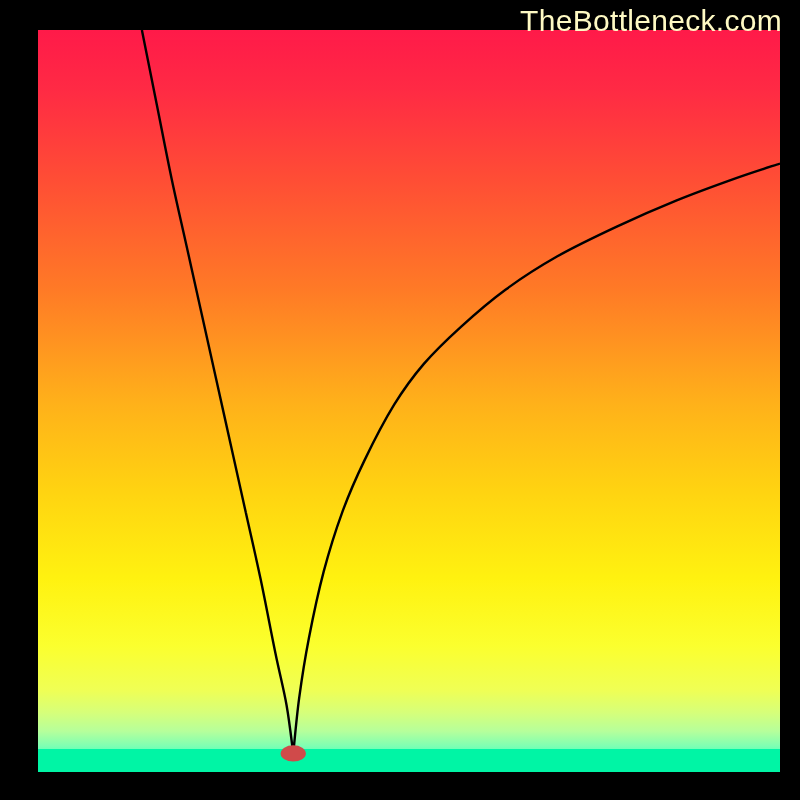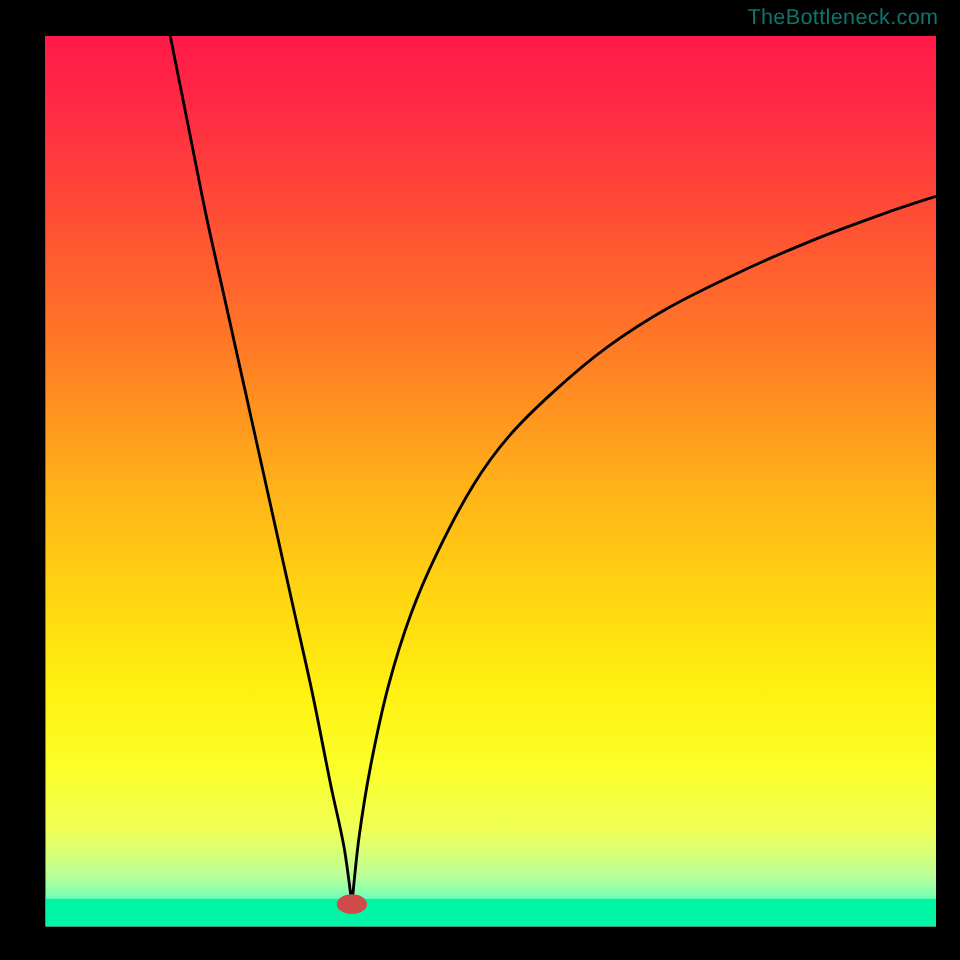--- a/index.html
+++ b/index.html
@@ -15,22 +15,22 @@
     position: absolute;
     box-sizing: border-box;
     background: #000;
   }
   .canvas-wrap {
     position: absolute;
     background: #fff;
   }
   .watermark {
     position: absolute;
-    color: #0f766e;
-    font-size: 18px;
+    color: #fef9c3;
+    font-size: 30px;
     font-weight: 400;
     letter-spacing: 0.3px;
     white-space: nowrap;
   }
   svg { display: block; }
 </style>
 </head>
 <body>
 
 <div class="frame" style="left:0;top:0;width:800px;height:800px;"></div>

